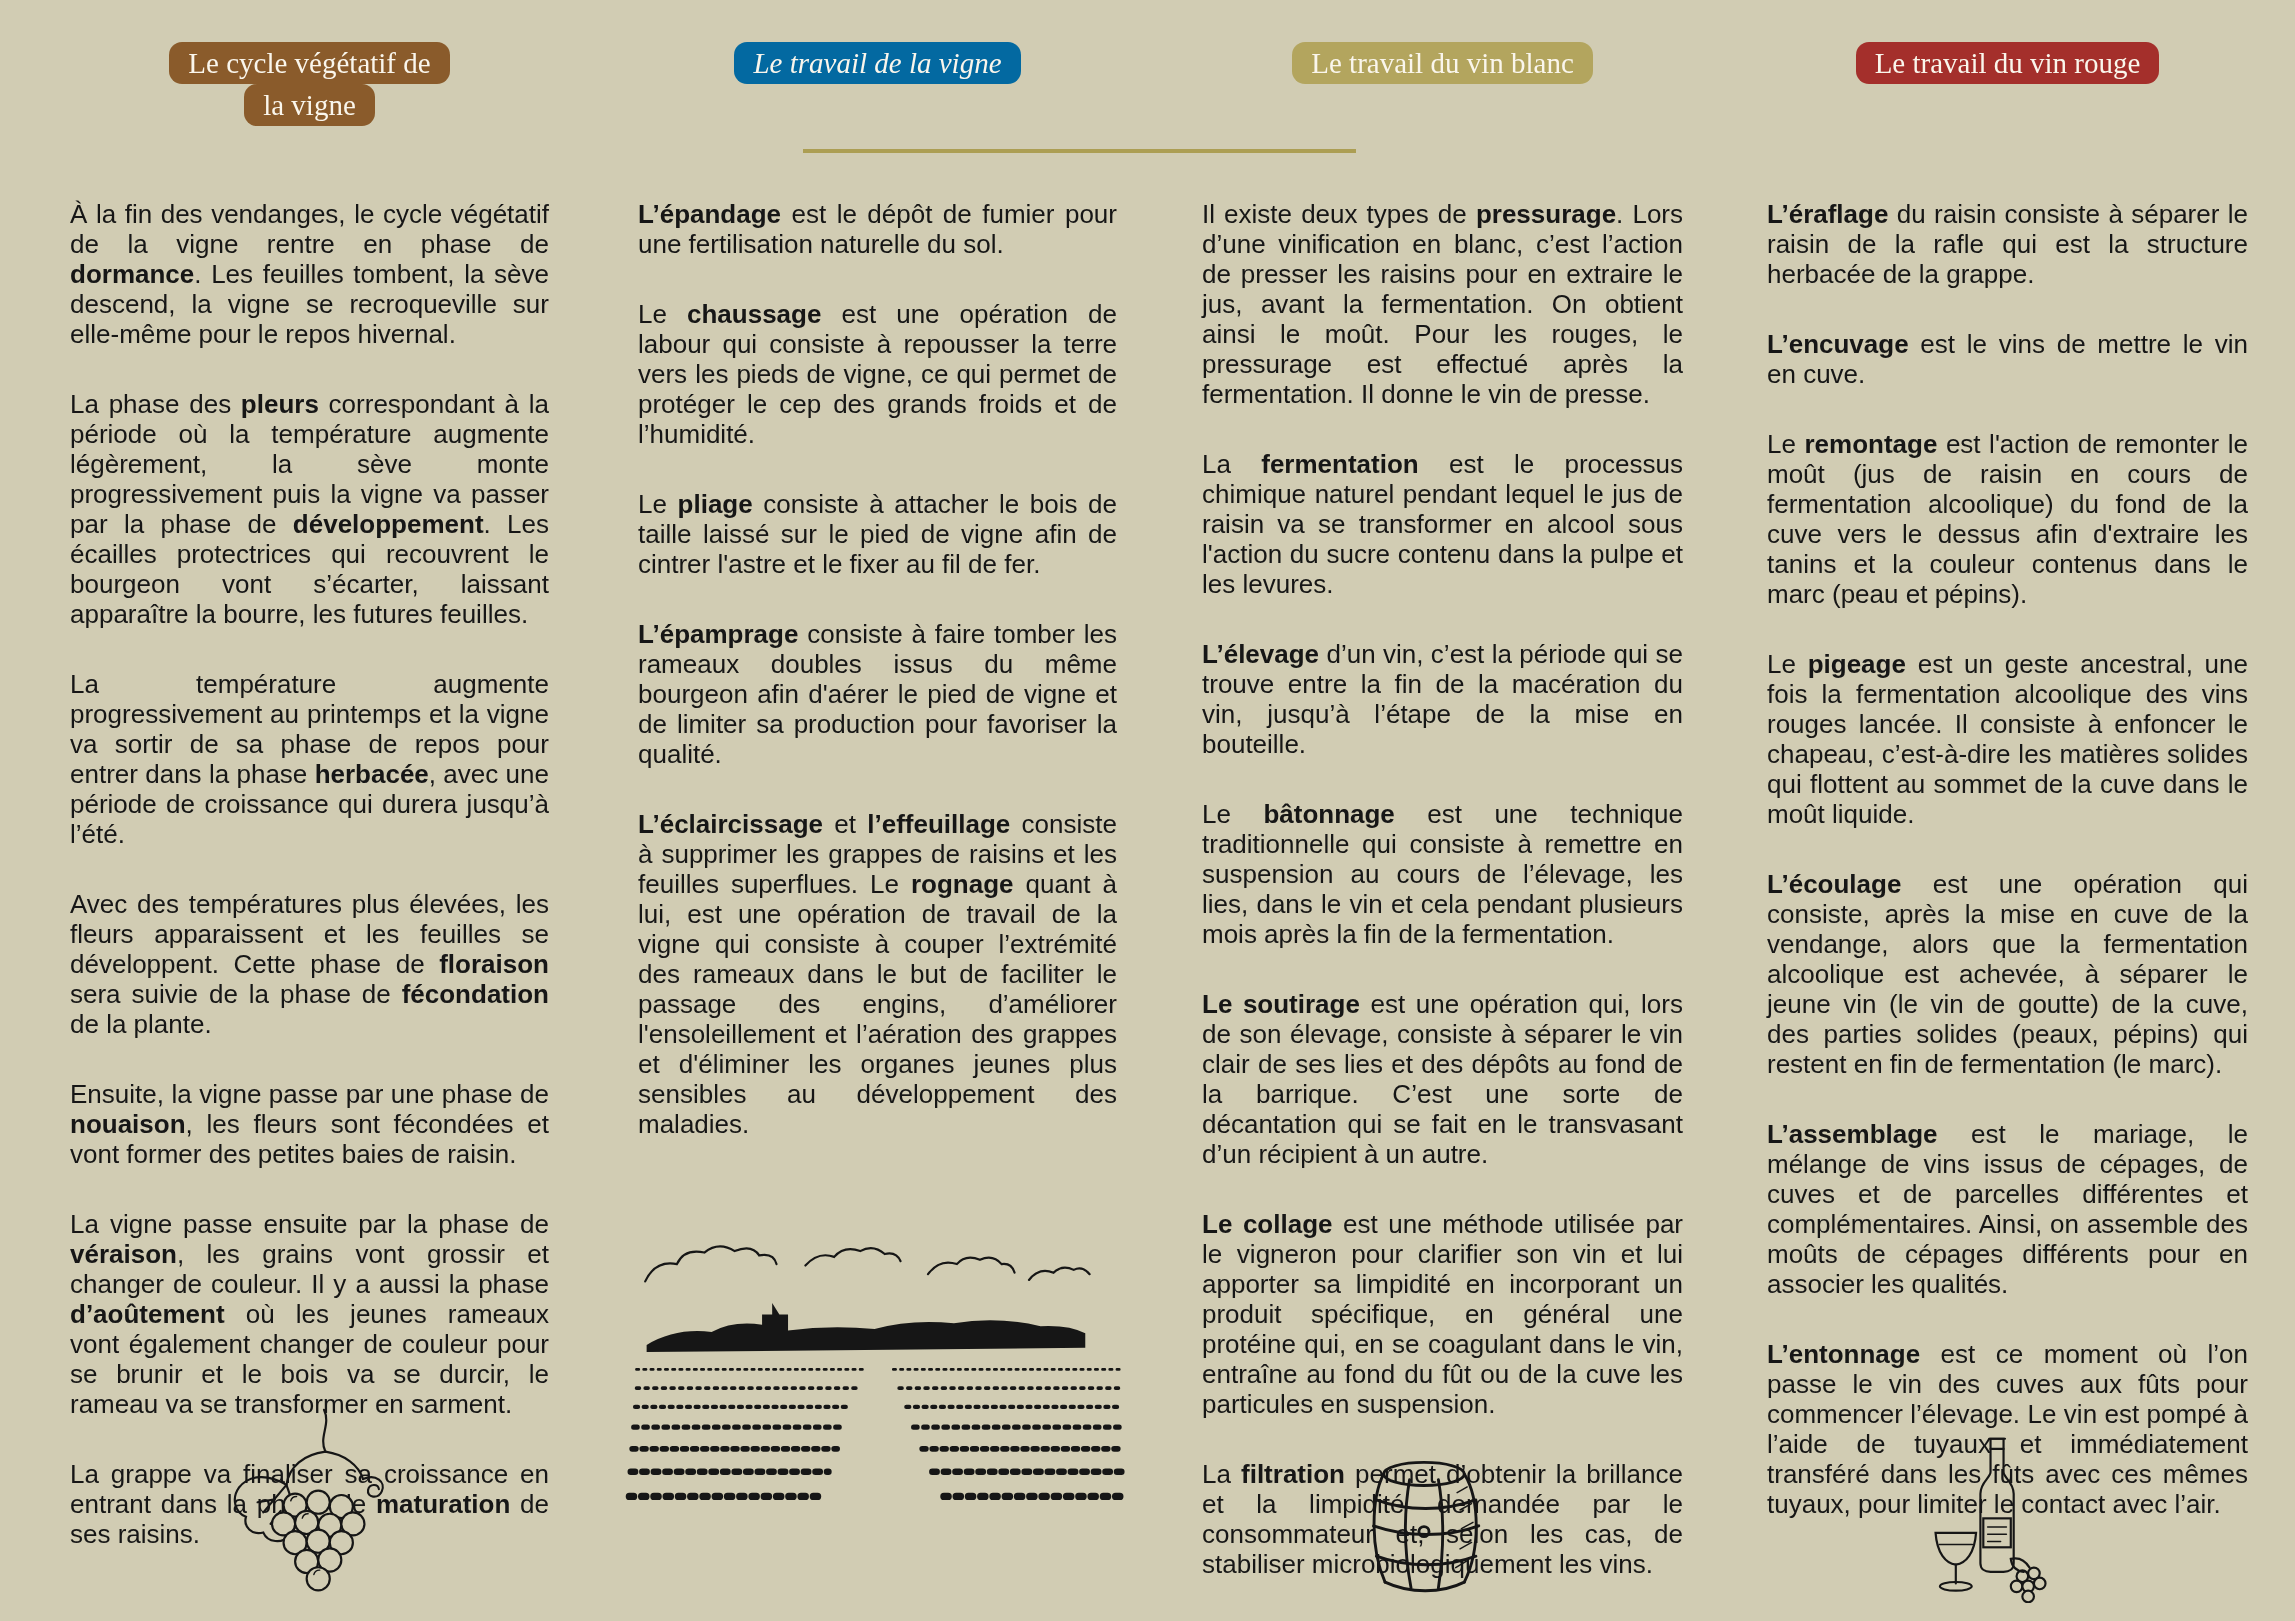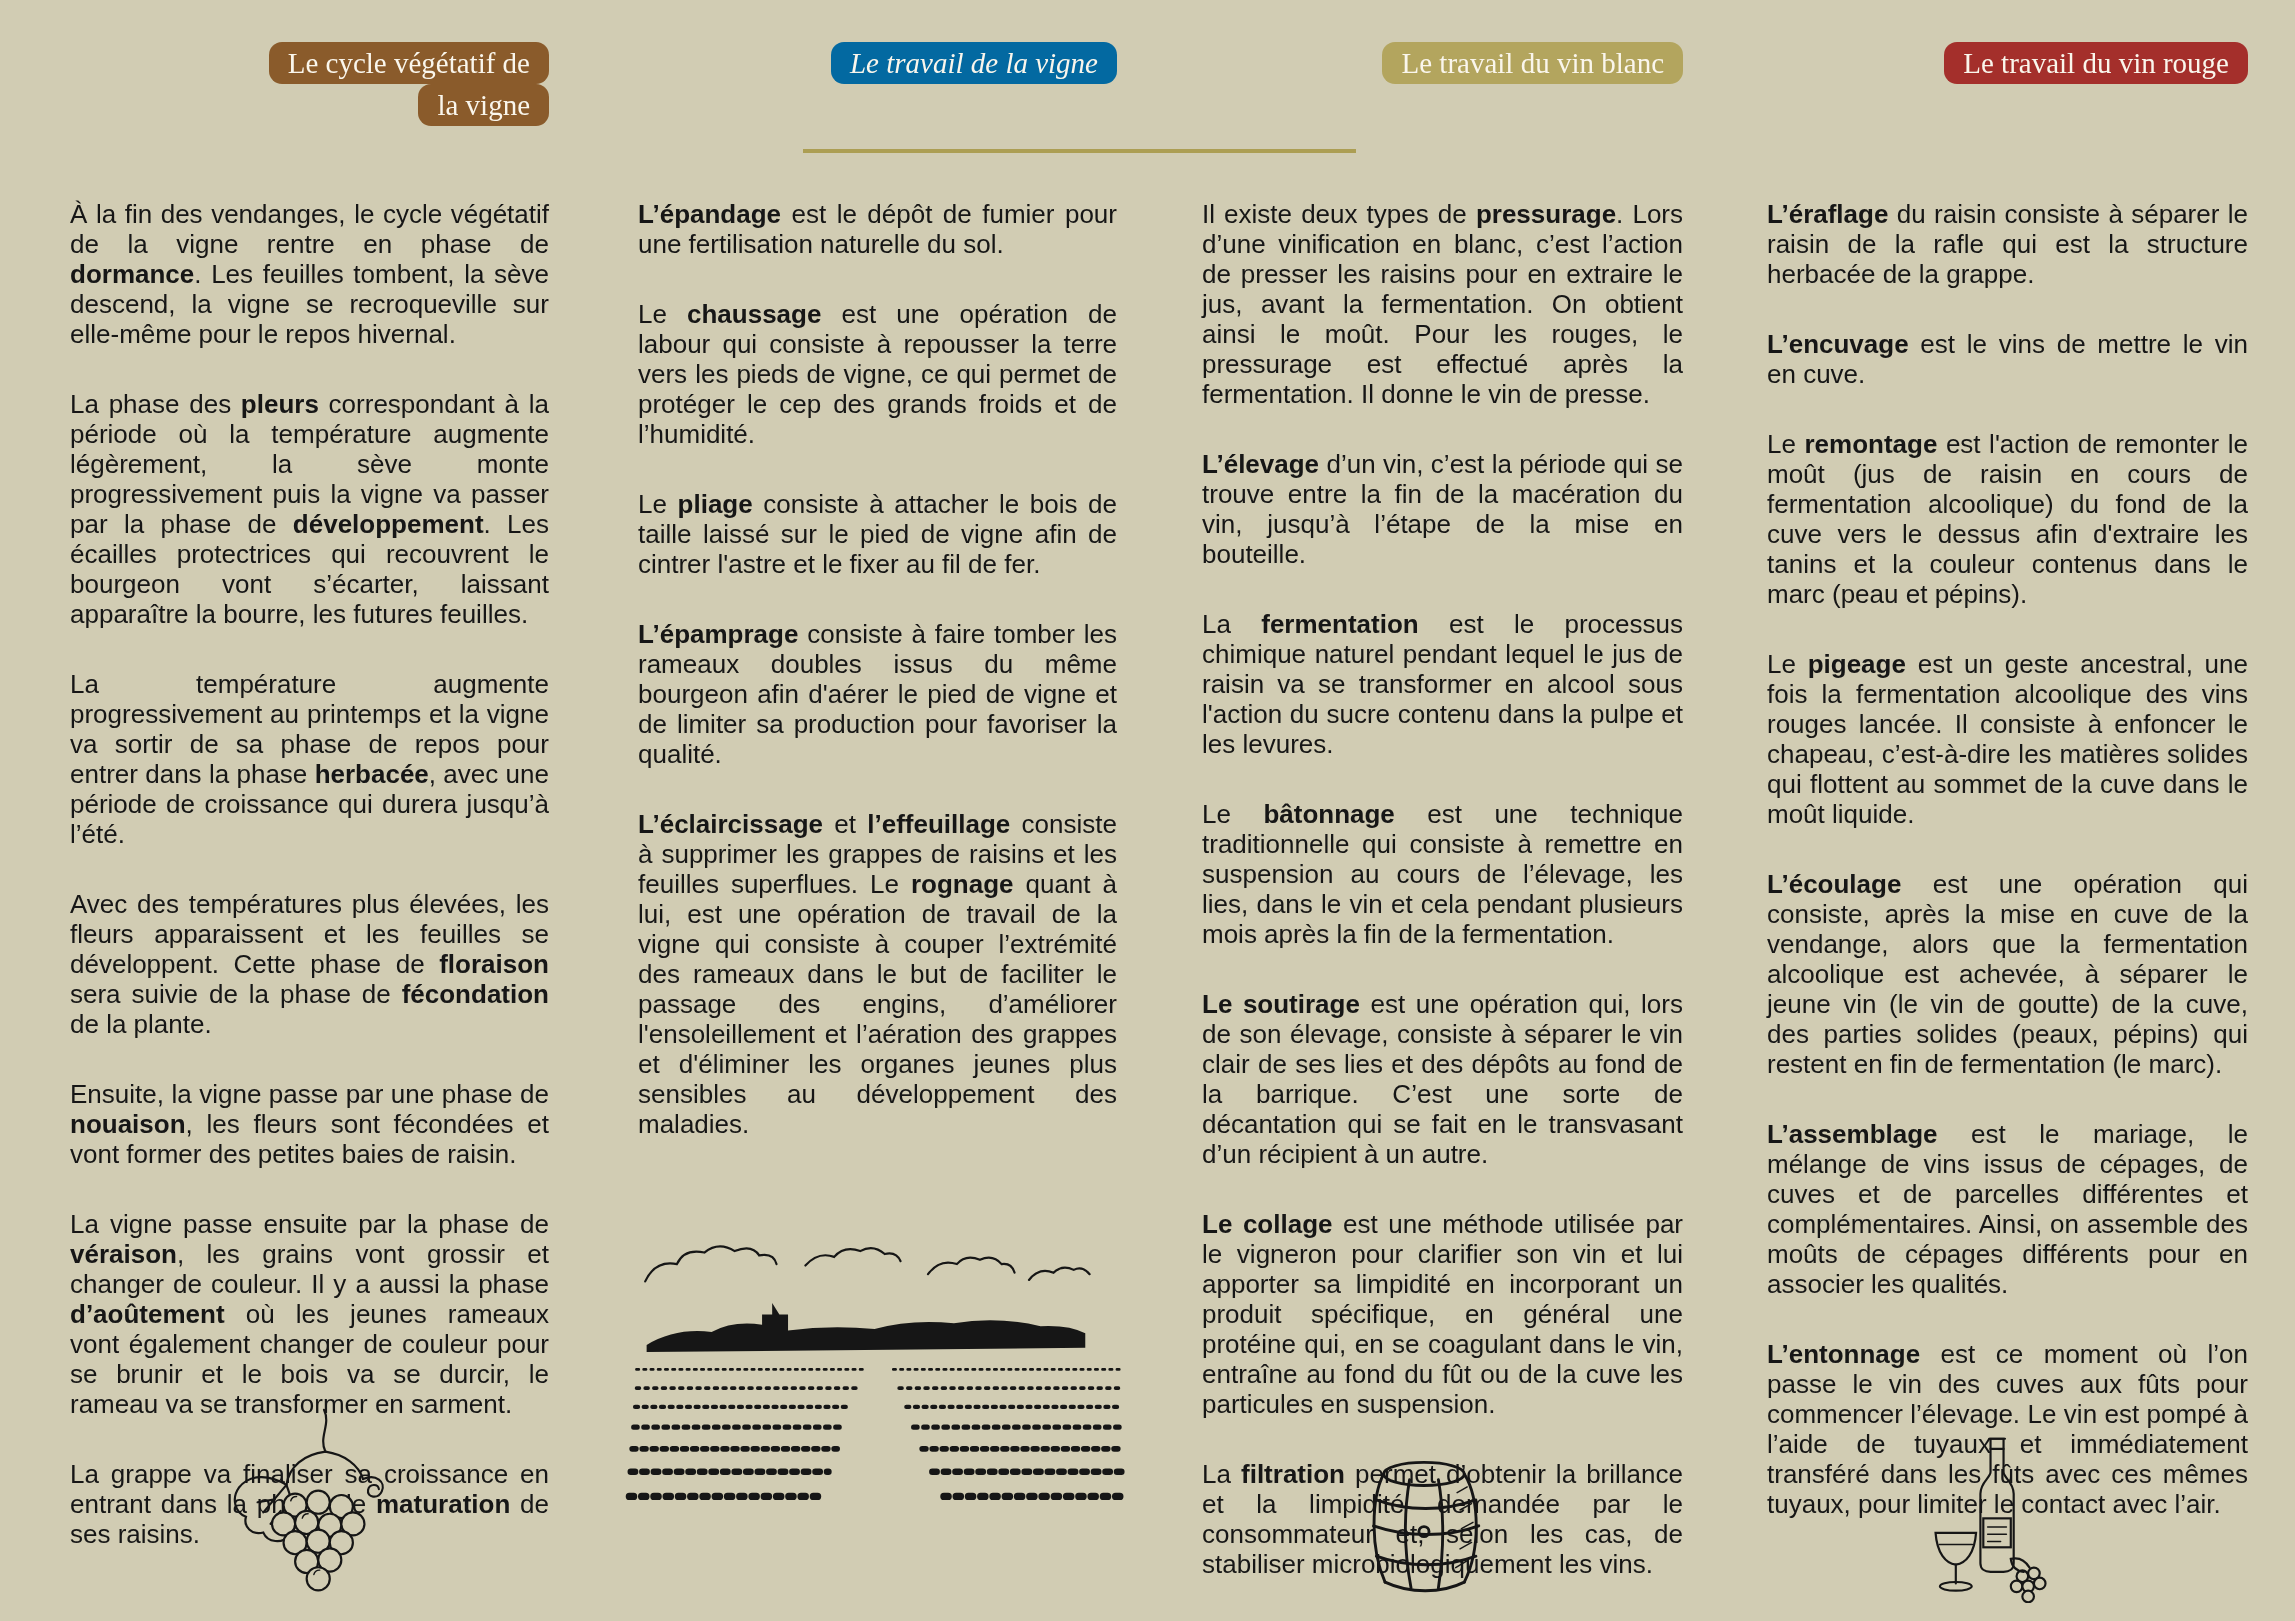--- a/index.html
+++ b/index.html
@@ -7,21 +7,21 @@
     width:2295px;height:1621px;position:relative;
     background:#d1ccb3;
     font-family:"Liberation Sans", sans-serif;
   }
   .page{position:absolute;inset:0;}
   .column{position:absolute;top:0;}
   .c1{left:70px;width:479px;}
   .c2{left:638px;width:479px;}
   .c3{left:1202px;width:481px;}
   .c4{left:1767px;width:481px;}
-  .col-header{padding-top:42px;text-align:right;}
+  .col-header{padding-top:42px;text-align:center;}
   .badge{
     display:inline;
     font-family:"Liberation Serif", serif;
     font-size:29px;line-height:1.45;
     color:#faf6ec;
     padding:5px 19px;
     border-radius:13px;
     white-space:pre-line;
     -webkit-box-decoration-break:clone;
     box-decoration-break:clone;
@@ -76,22 +76,22 @@
         <p><b>L’éclaircissage</b><span> et </span><b>l’effeuillage</b><span> consiste à supprimer les grappes de raisins et les feuilles superflues.  Le </span><b>rognage</b><span> quant à lui, est une opération de travail de la vigne qui consiste à couper l’extrémité des rameaux dans le but de faciliter le passage des engins, d’améliorer l'ensoleillement et l’aération des grappes et d'éliminer les organes jeunes plus sensibles au développement des maladies.</span></p>
       </div>
   </section>
 
   <section class="column c3">
     <header class="col-header">
       <span class="badge" style="background: rgb(179, 165, 94); color: rgb(250, 246, 236);">Le travail du vin blanc</span>
     </header>
     <div class="col-body">
         <p><span>Il existe deux types de </span><b>pressurage</b><span>. Lors d’une vinification en blanc, c’est l’action de presser les raisins pour en extraire le jus, avant la fermentation. On obtient ainsi le moût. Pour les rouges, le pressurage est effectué après la fermentation. Il donne le vin de presse.</span></p>
+        <p><span>La </span><b>fermentation</b><span> est le processus chimique naturel pendant lequel le jus de raisin va se transformer en alcool sous l'action du sucre contenu dans la pulpe et les levures.</span></p>
         <p><b>L’élevage</b><span> d’un vin, c’est la période qui se trouve entre la fin de la macération du vin, jusqu’à l’étape de la mise en bouteille.</span></p>
-        <p><span>La </span><b>fermentation</b><span> est le processus chimique naturel pendant lequel le jus de raisin va se transformer en alcool sous l'action du sucre contenu dans la pulpe et les levures.</span></p>
         <p><span>Le </span><b>bâtonnage</b><span> est une technique traditionnelle qui consiste à remettre en suspension au cours de l’élevage, les lies, dans le vin et cela pendant plusieurs mois après la fin de la fermentation.</span></p>
         <p><b>Le soutirage</b><span> est une opération qui, lors de son élevage, consiste à séparer le vin clair de ses lies et des dépôts au fond de la barrique. C’est une sorte de décantation qui se fait en le transvasant d’un récipient à un autre.</span></p>
         <p><b>Le collage</b><span> est une méthode utilisée par le vigneron pour clarifier son vin et lui apporter sa limpidité en incorporant un produit spécifique, en général une protéine qui, en se coagulant dans le vin, entraîne au fond du fût ou de la cuve les particules en suspension.</span></p>
         <p><span>La </span><b>filtration</b><span> permet d’obtenir la brillance et la limpidité demandée par le consommateur et, selon les cas, de stabiliser microbiologiquement les vins.</span></p>
       </div>
   </section>
 
   <section class="column c4">
     <header class="col-header">
       <span class="badge" style="background: rgb(164, 47, 43); color: rgb(250, 246, 236);">Le travail du vin rouge</span>

